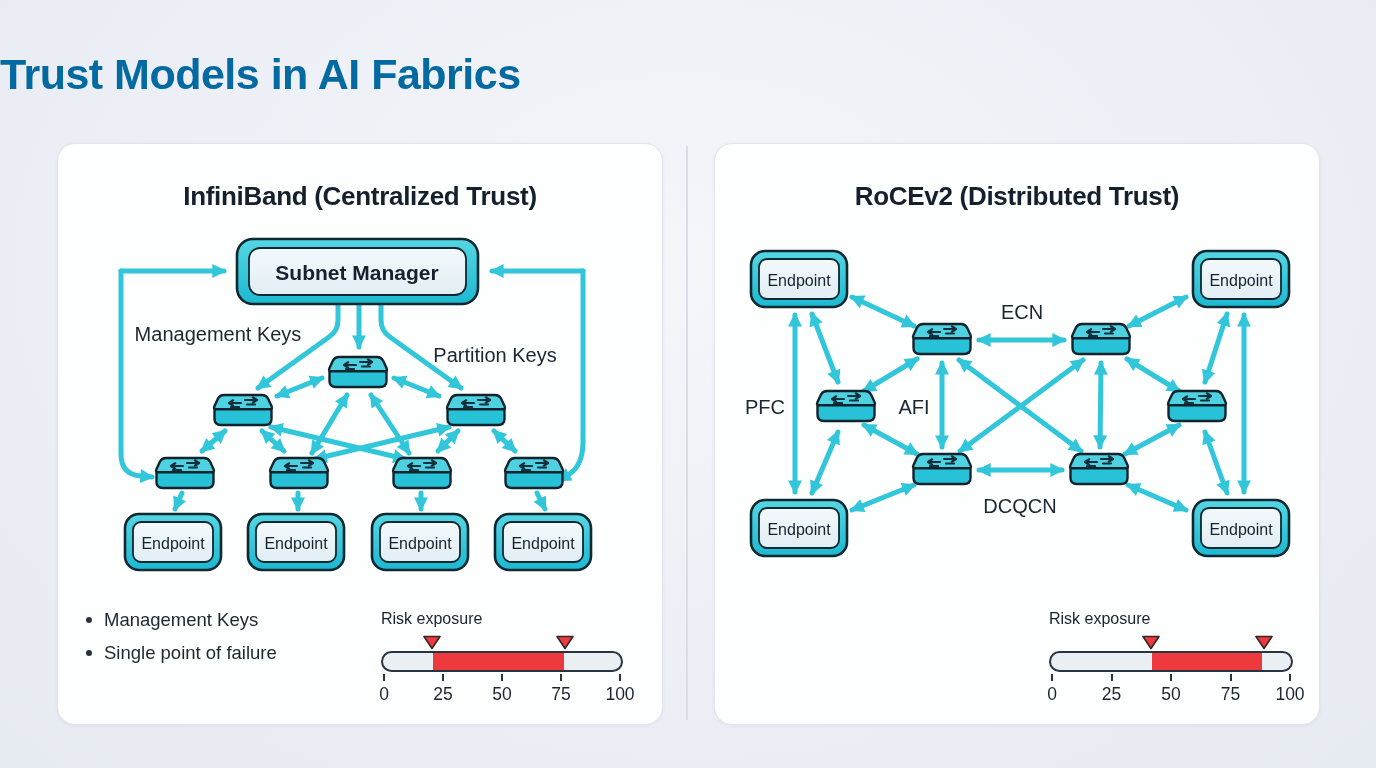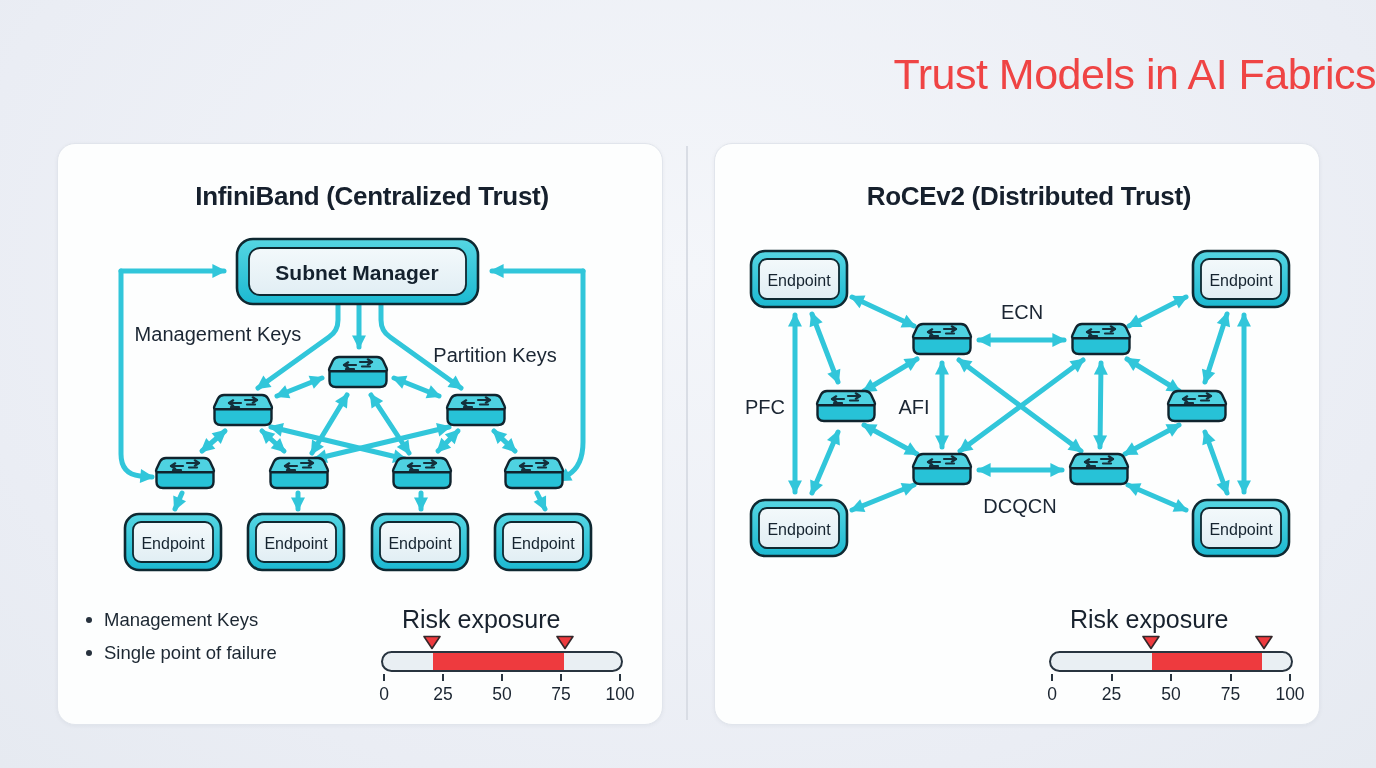--- a/index.html
+++ b/index.html
@@ -3,34 +3,34 @@
 <meta charset="utf-8">
 <style>
   html,body{margin:0;padding:0;}
   body{
     width:1376px;height:768px;position:relative;overflow:hidden;
     font-family:"Liberation Sans","DejaVu Sans",sans-serif;
     background:radial-gradient(ellipse at 50% 35%, #f4f6fa 0%, #eaedf4 75%, #e6eaf1 100%);
     color:#16202d;
   }
   .page-title{
-    position:absolute;top:50px;left:0;width:100%;text-align:right;margin:0;
-    font-size:43px;font-weight:400;letter-spacing:-0.5px;color:#ef4444;
+    position:absolute;top:50px;left:0;width:100%;text-align:left;margin:0;
+    font-size:43px;font-weight:700;letter-spacing:-0.5px;color:#0369a1;
   }
   .panel{
     position:absolute;top:143px;width:604px;height:580px;
     background:#fdfefe;border:1.5px solid #e1e5ec;border-radius:18px;
     box-shadow:0 1px 4px rgba(20,30,50,0.05);
   }
   .panel-left{left:57px;}
   .panel-right{left:714px;}
   .divider{position:absolute;left:686px;top:146px;width:2px;height:574px;background:#d9dde5;}
   .panel h2{
     position:absolute;top:37px;left:0;width:100%;margin:0;text-align:center;
-    font-size:26px;font-weight:700;color:#16202d;letter-spacing:-0.3px;padding-left:12px;
+    font-size:26px;font-weight:700;color:#16202d;letter-spacing:-0.3px;
   }
   .diagram{position:absolute;left:0;top:0;width:604px;height:580px;pointer-events:none;}
 
   
   .a1,.a2{stroke:#31c6da;stroke-width:5;fill:none;stroke-linecap:round;}
   .a1{marker-end:url(#ah);}
   .a2{marker-start:url(#ah);marker-end:url(#ah);}
   .box-outer{fill:url(#cyg);stroke:#0e2831;stroke-width:2.6;}
   .box-inner{fill:url(#ing);stroke:#0e2831;stroke-width:1.8;}
   .sm-text{font-size:21px;font-weight:600;fill:#14212e;text-anchor:middle;dominant-baseline:central;}
@@ -41,21 +41,21 @@
   .bullets{position:absolute;top:459px;}
   .panel-left .bullets{left:28px;}
   .panel-right .bullets{left:39px;}
   .bullet-row{display:flex;align-items:center;height:33.5px;font-size:18.5px;color:#1c2732;}
   .bullet-dot{width:6px;height:6px;border-radius:50%;background:#27313d;margin-right:12px;flex:none;}
 
   
   .risk{position:absolute;top:464px;}
   .panel-left .risk{left:323px;width:242px;}
   .panel-right .risk{left:334px;width:244px;}
-  .rs-label{font-size:25px;font-weight:500;color:#18222e;line-height:22px;height:22px;margin-left:21px;}
+  .rs-label{font-size:16px;font-weight:500;color:#18222e;line-height:22px;height:22px;}
   .rs-area{position:relative;margin-top:5px;height:38px;}
   .rs-track{position:absolute;left:0;right:0;top:16px;height:17px;border:2px solid #28343f;
             border-radius:11px;background:#e9eff3;overflow:hidden;}
   .rs-band{position:absolute;top:0;bottom:0;}
   .rs-marker{position:absolute;top:0;transform:translateX(-50%);width:19px;height:15px;line-height:0;}
   .rs-ticks{position:relative;height:34px;margin:1px 3px 0 3px;}
   .rs-tick{position:absolute;top:0;width:2px;height:7px;background:#28343f;transform:translateX(-50%);}
   .rs-ticklabel{position:absolute;top:10px;transform:translateX(-50%);font-size:17.5px;color:#1b2531;}
 </style>
 </head>

